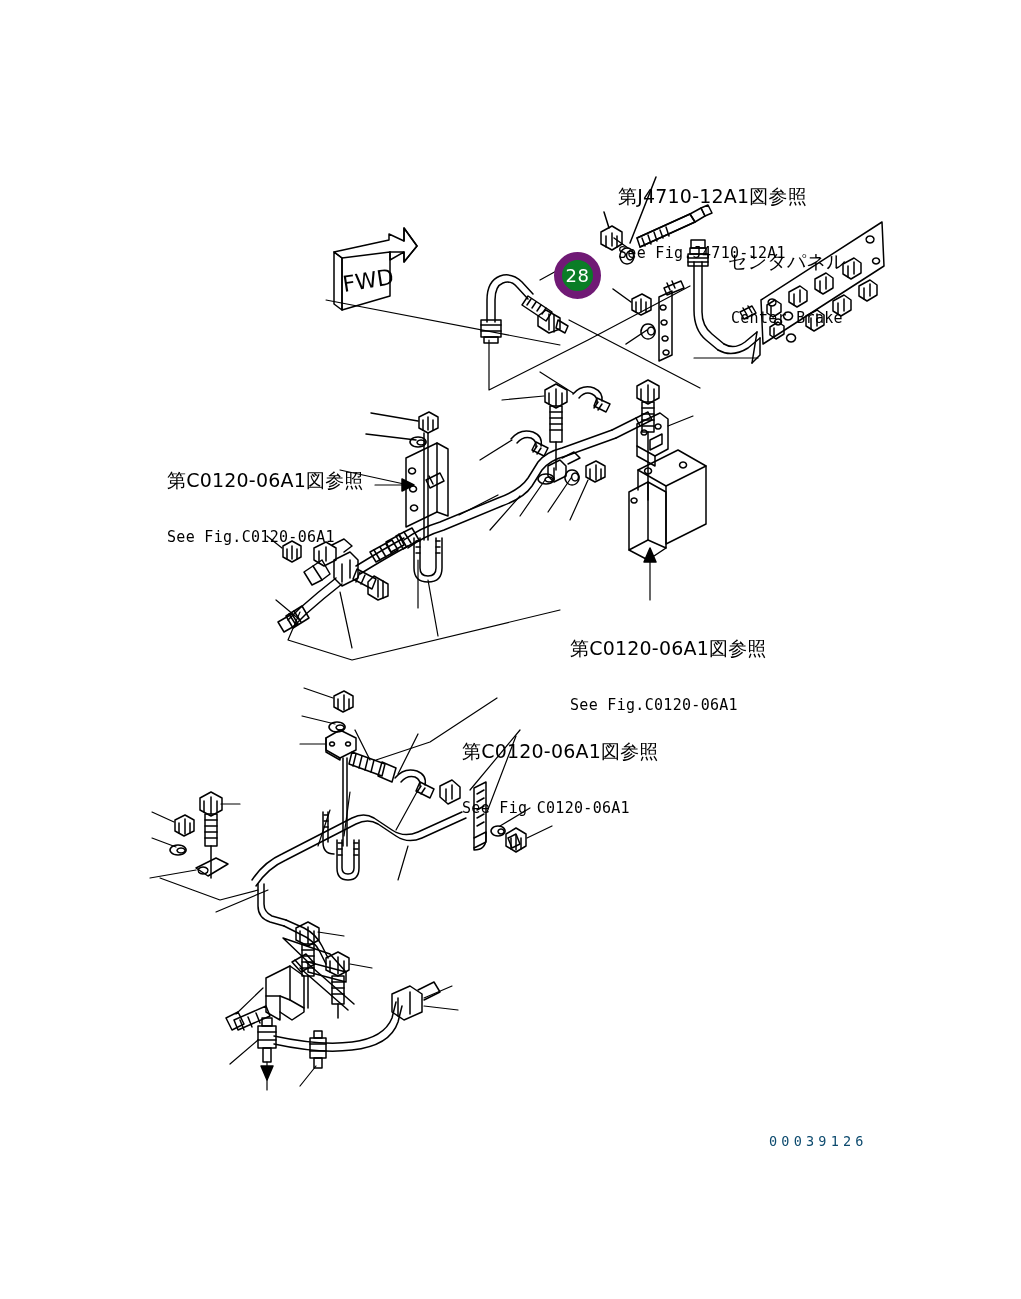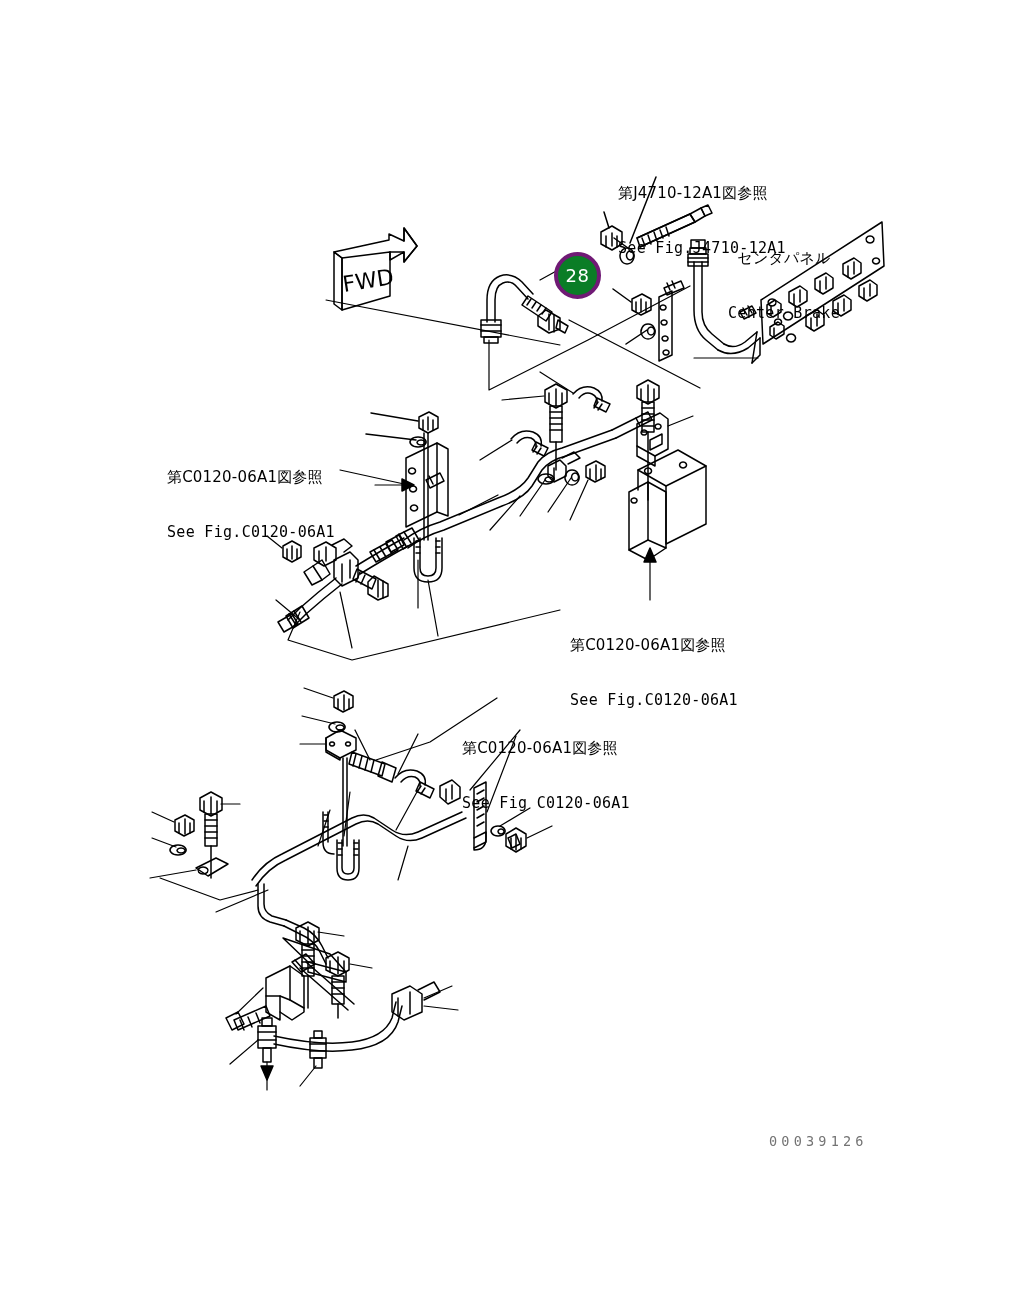--- a/index.html
+++ b/index.html
@@ -26,21 +26,21 @@
   }
   .lbl {
     position: absolute;
     color: #000000;
     white-space: pre;
     line-height: 1.18;
   }
   .lbl .jp {
     display: block;
     font-family: "DejaVu Sans", sans-serif;
-    font-size: 15px;
+    font-size: 19px;
     letter-spacing: 0.2px;
   }
   .lbl .en {
     display: block;
     font-family: "DejaVu Sans Mono", monospace;
     font-size: 15px;
     letter-spacing: 0.3px;
   }
   #label-ref-j4710 { left: 618px; top: 147px; }
   #label-center-panel { left: 728px; top: 212px; }
@@ -54,21 +54,21 @@
   #label-to-cooler .jp,
   #label-to-cooler .en { text-align: center; }
 
   #drawing-number {
     position: absolute;
     left: 769px;
     top: 1133px;
     font-family: "DejaVu Sans Mono", monospace;
     font-size: 13.5px;
     letter-spacing: 4.2px;
-    color: #737373;
+    color: #0c4a6e;
     white-space: pre;
   }
 
   #callout-28 {
     position: absolute;
     left: 554px;
     top: 252px;
     width: 47px;
     height: 47px;
     border-radius: 50%;
@@ -527,21 +527,21 @@
         <path d="M258 890 L220 900 L160 878"></path>
         <path d="M470 790 L520 730"></path>
         <path d="M487 812 L516 736"></path>
         <path d="M408 846 L398 880"></path>
         <path d="M268 890 L216 912"></path>
       </g>
 
     </g>
   </svg>
 
-  <div id="callout-28" style="background:#0a7d26; border:4px solid #701a75;">
+  <div id="callout-28" style="background:#0a7d26; border:8px solid #701a75;">
     <span>28</span>
   </div>
 
   <div class="lbl" id="label-ref-j4710">
     <span class="jp">第J4710-12A1図参照</span>
     <span class="en">See Fig.J4710-12A1</span>
   </div>
 
   <div class="lbl" id="label-center-panel">
     <span class="jp">センタパネル</span>

